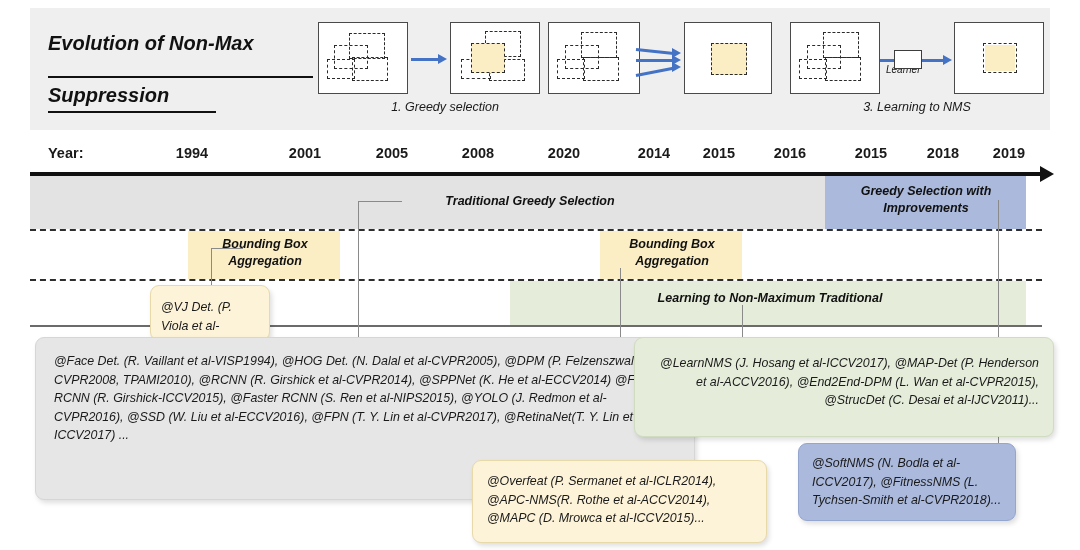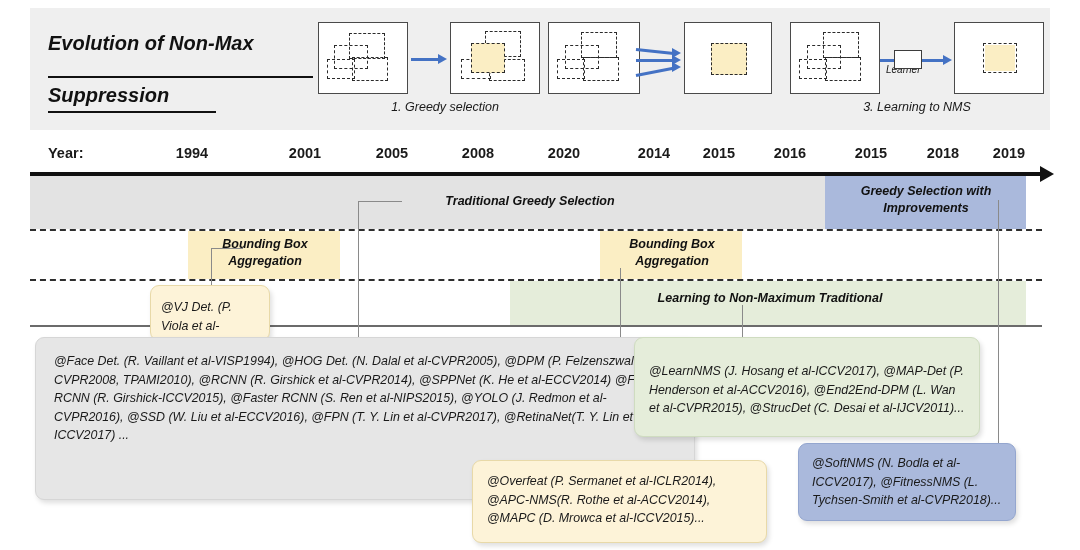--- a/index.html
+++ b/index.html
@@ -73,22 +73,22 @@
             background:#6e6e6e;transform:translateX(-50%);}
 
   
   .cbox{position:absolute;border-radius:9px;box-sizing:border-box;
         font-size:12.4px;font-style:italic;line-height:18.5px;color:#1a1a1a;
         box-shadow:2px 3px 5px rgba(0,0,0,0.13);}
   #box-vj{left:150px;top:285px;width:120px;height:56px;background:#fdf3d8;
           border:1px solid #e8d9a8;padding:12px 10px;}
   #box-gray{left:35px;top:337px;width:660px;height:163px;background:#e6e6e6;
             border:1px solid #d6d6d6;padding:14px 18px;}
-  #box-green{left:634px;top:337px;width:346px;height:100px;background:#e5edda;
-             border:1px solid #cfdcc0;padding:24px 14px;}
+  #box-green{left:634px;top:337px;width:420px;height:100px;background:#e5edda;
+             border:1px solid #cfdcc0;padding:16px 14px;text-align:right;}
   #box-cream{left:472px;top:460px;width:295px;height:83px;background:#fdf3d8;
              border:1px solid #e8d9a8;padding:11px 14px;}
   #box-blue{left:798px;top:443px;width:218px;height:78px;background:#aab9dc;
             border:1px solid #94a6cf;padding:10px 13px;}
 </style>
 </head>
 <body>
 
 <div id="header-panel"></div>
 

